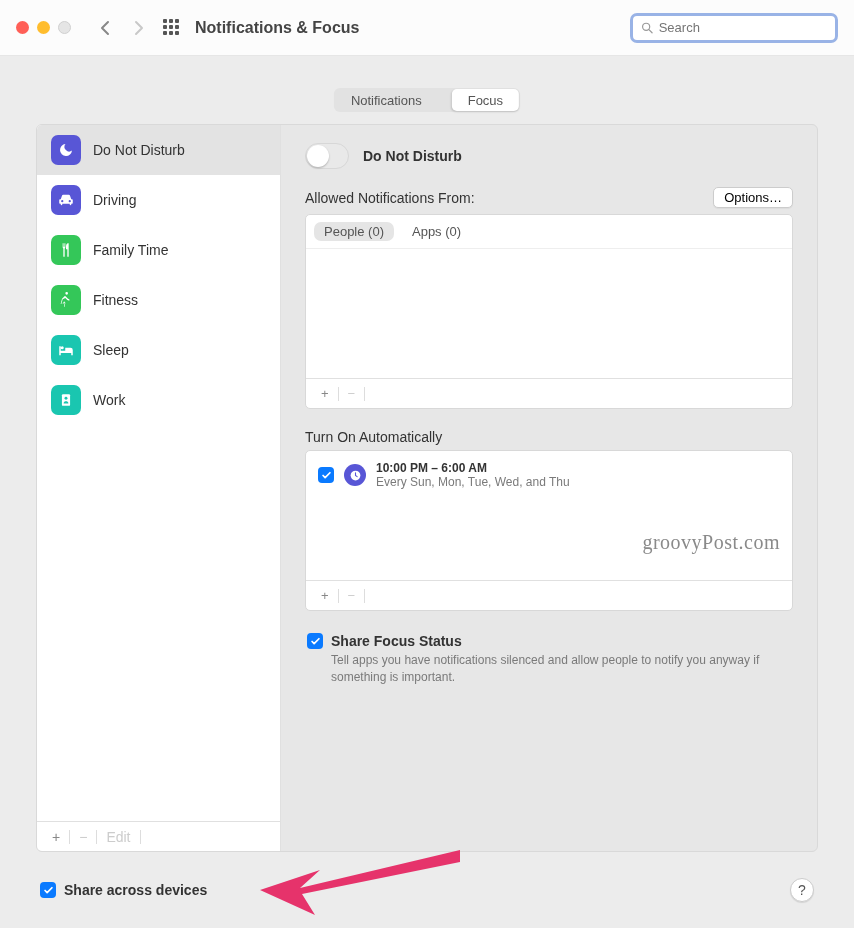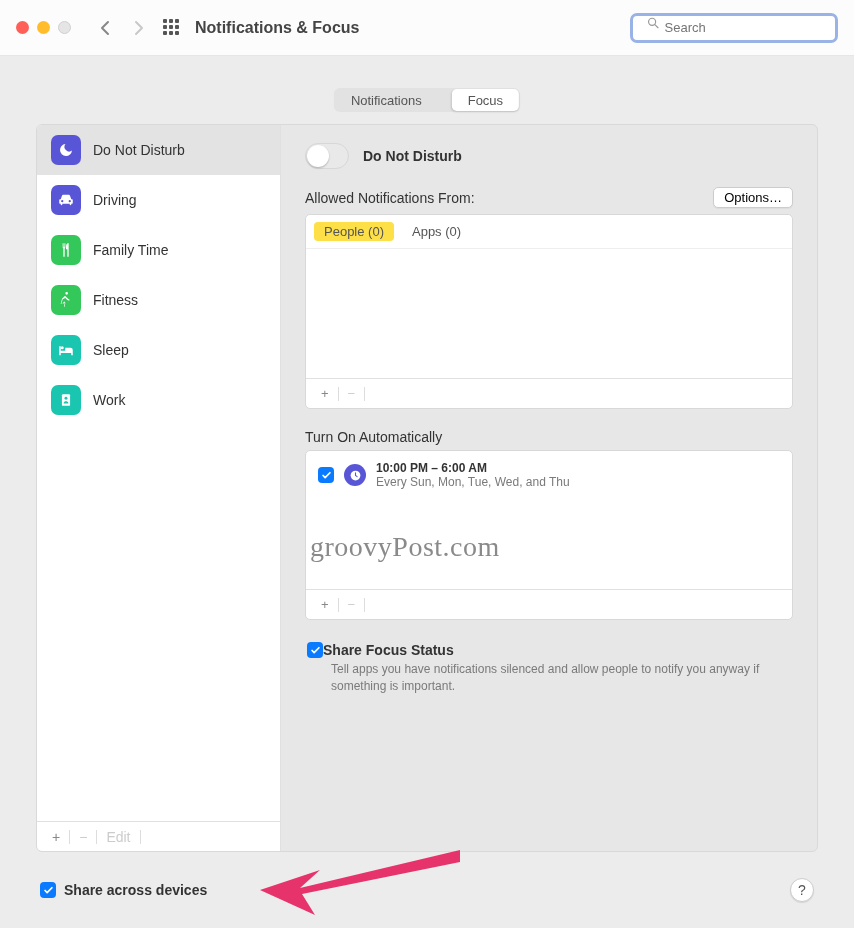--- a/index.html
+++ b/index.html
@@ -37,25 +37,25 @@
   width: 18px; height: 18px;
   display: grid; grid-template-columns: repeat(3,4px); grid-template-rows: repeat(3,4px);
   gap: 2px;
 }
 .grid-icon span { background: #555; border-radius: 1px; }
 .title {
   font-size: 16px; font-weight: 600; color: #444; flex: 0 0 auto;
 }
 .spacer { flex: 1; }
 .search-box {
-  display: flex; 
+  display: flex; align-items: center;
   width: 208px; height: 30px;
   border: 3px solid #99b3e6;
   border-radius: 7px;
-  padding: 0 14px;
+  padding: 0 8px;
   background: #fff;
 }
 .search-box svg { margin-right: 5px; }
 .search-box input {
   border: none; outline: none; font-size: 13px; width: 100%;
   color: #999; background: transparent;
 }
 .content-area {
   background: #ececec;
   position: absolute;
@@ -141,47 +141,47 @@
 .card {
   background: #fff; border: 1px solid #d8d8d8; border-radius: 5px;
   margin-bottom: 20px;
 }
 .sub-tabs {
   display: flex; padding: 7px 8px; gap: 8px;
 }
 .sub-tab {
   padding: 2px 10px; border-radius: 4px; font-size: 13px; color: #555;
 }
-.sub-tab.active { background: #fde047; }
+.sub-tab.active { background: #e5e5e5; border-radius: 7px; }
 .card-body { height: 130px; border-top: 1px solid #eee; }
 .card-footer {
   border-top: 1px solid #e0e0e0; display:flex; align-items:center;
   height: 30px; padding: 0 8px; color: #888;
 }
 .section-header { font-size: 14px; color: #333; margin-bottom: 5px; }
 .schedule-row {
   display: flex; align-items:center; gap: 10px; padding: 10px 12px;
 }
 .chk {
   width: 16px; height: 16px; border-radius: 4px; background: #0a7aff;
   display:flex; align-items:center; justify-content:center;
 }
 .clock-badge {
   width: 22px; height: 22px; border-radius: 50%; background: #5856d6;
   display:flex; align-items:center; justify-content:center;
 }
 .schedule-text .time { font-weight: 600; font-size: 12px; }
 .schedule-text .days { font-size: 12px; color: #7a7a7a; }
 .watermark {
-  text-align: left; padding: 32px 4px 26px;
-  font-family: Georgia, serif; font-size: 28px; color: #8a8a8a;
+  text-align: right; padding: 32px 12px 26px;
+  font-family: Georgia, serif; font-size: 20px; color: #8a8a8a;
   letter-spacing: 0.5px;
 }
 .status-section { padding: 2px 2px 0; }
-.status-row { display:flex; align-items:center; }
+.status-row { display:flex; align-items:center; gap: 8px; }
 .status-label { font-size: 14px; font-weight: 600; }
 .status-desc { font-size: 12px; color: #7a7a7a; margin-left: 24px; margin-top: 3px; line-height: 1.4;}
 .bottom-bar {
   position: absolute; left: 40px; right: 40px; bottom: 26px;
   display: flex; align-items: center; justify-content: space-between;
 }
 .share-devices { display:flex; align-items:center; gap: 8px; font-size: 14px; font-weight:600;}
 .help-btn {
   width: 24px; height: 24px; border-radius: 50%; background: #fff;
   border: 1px solid #ccc; display:flex; align-items:center; justify-content:center;

